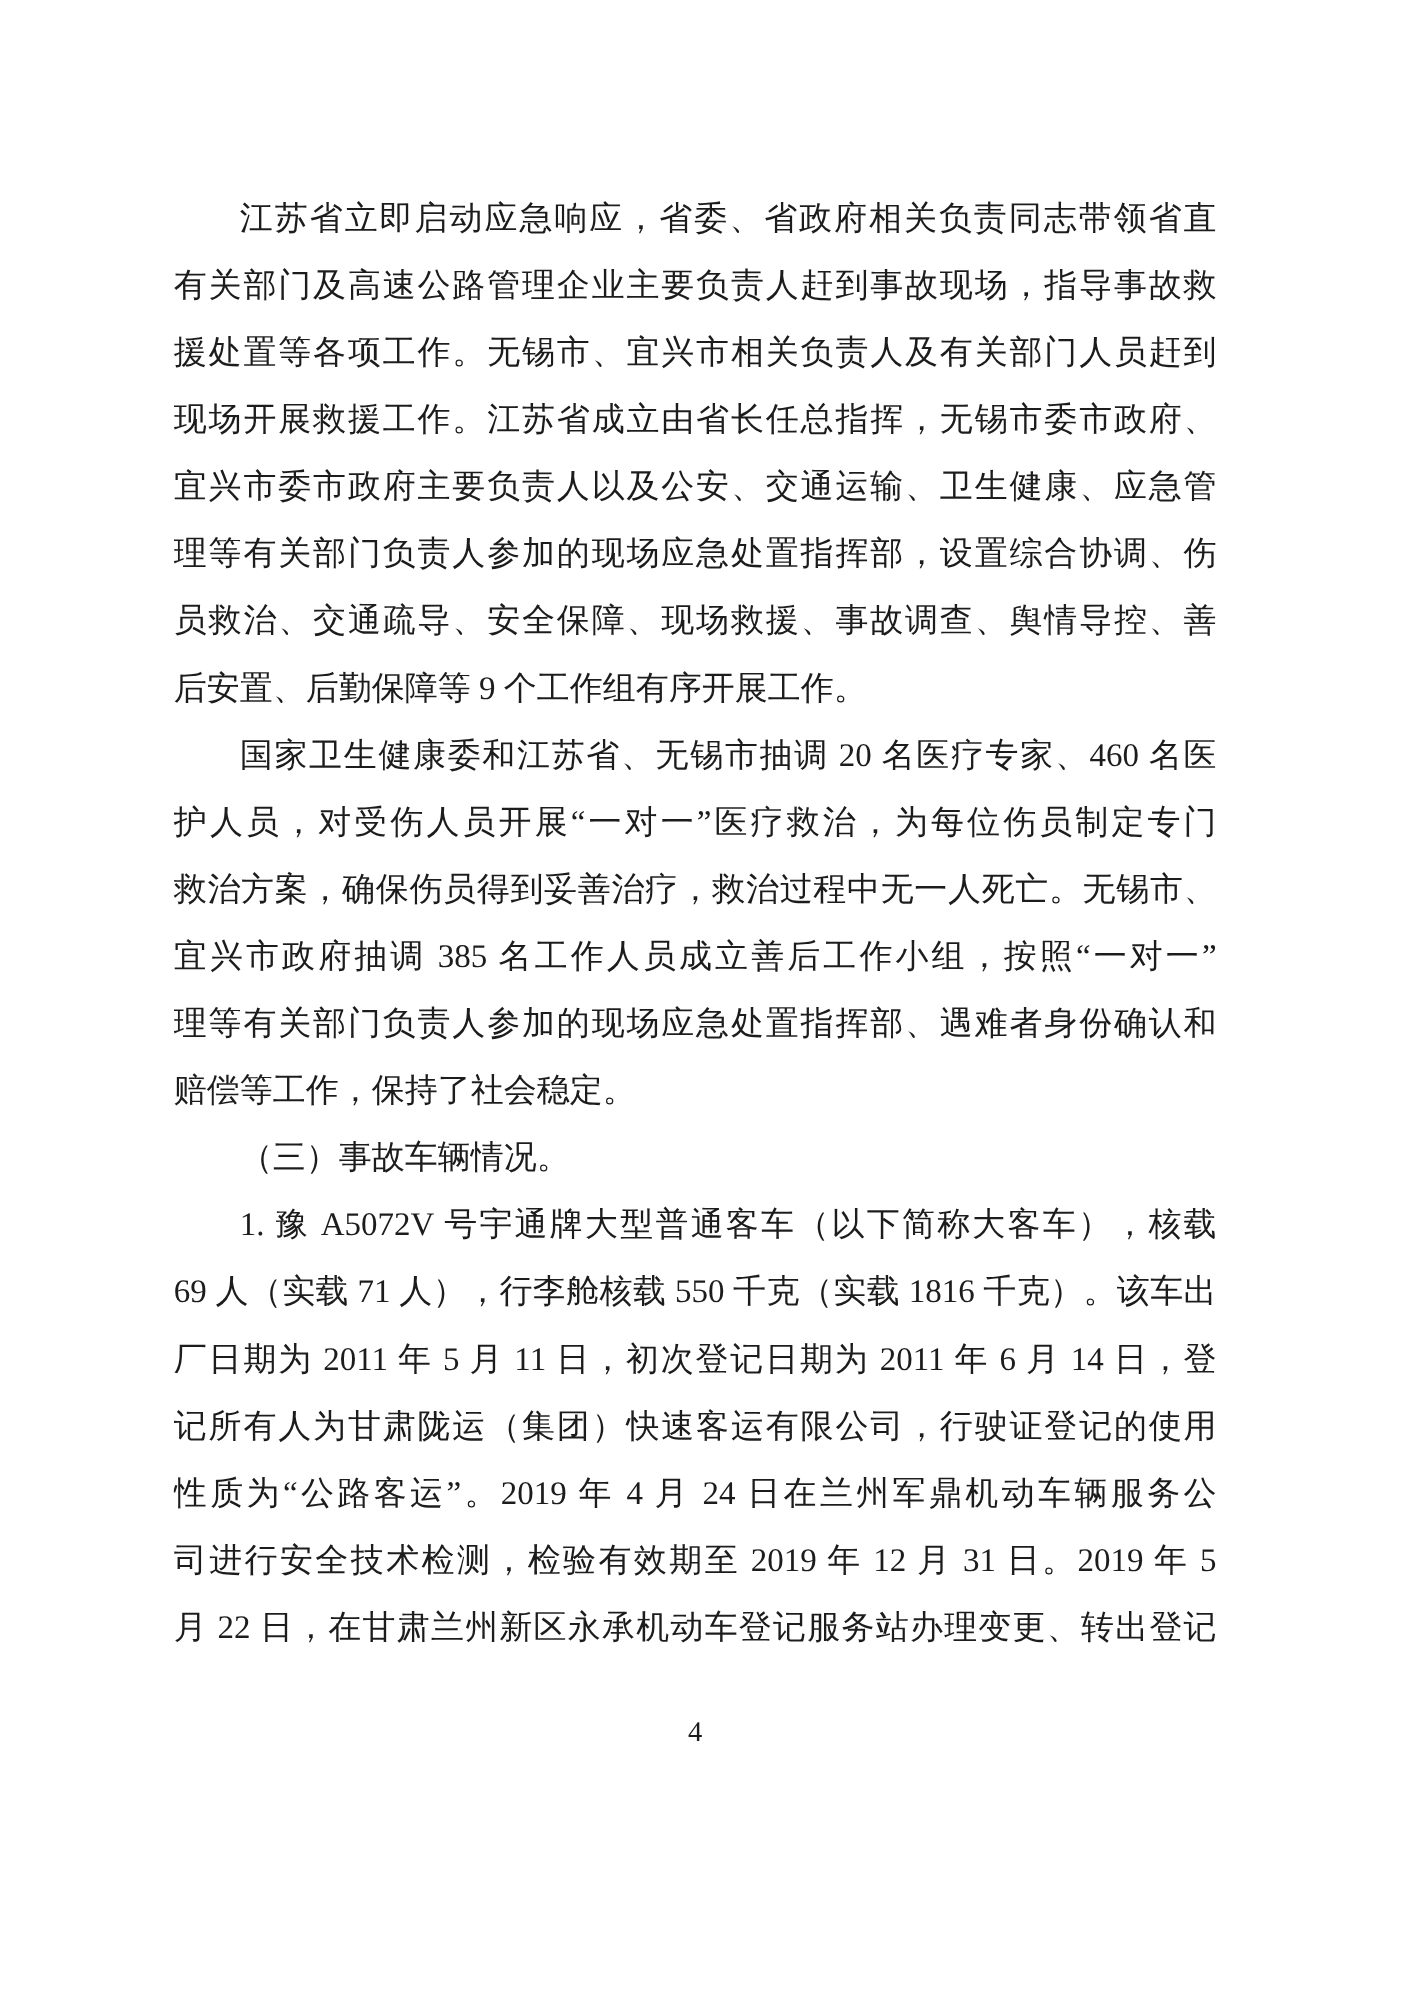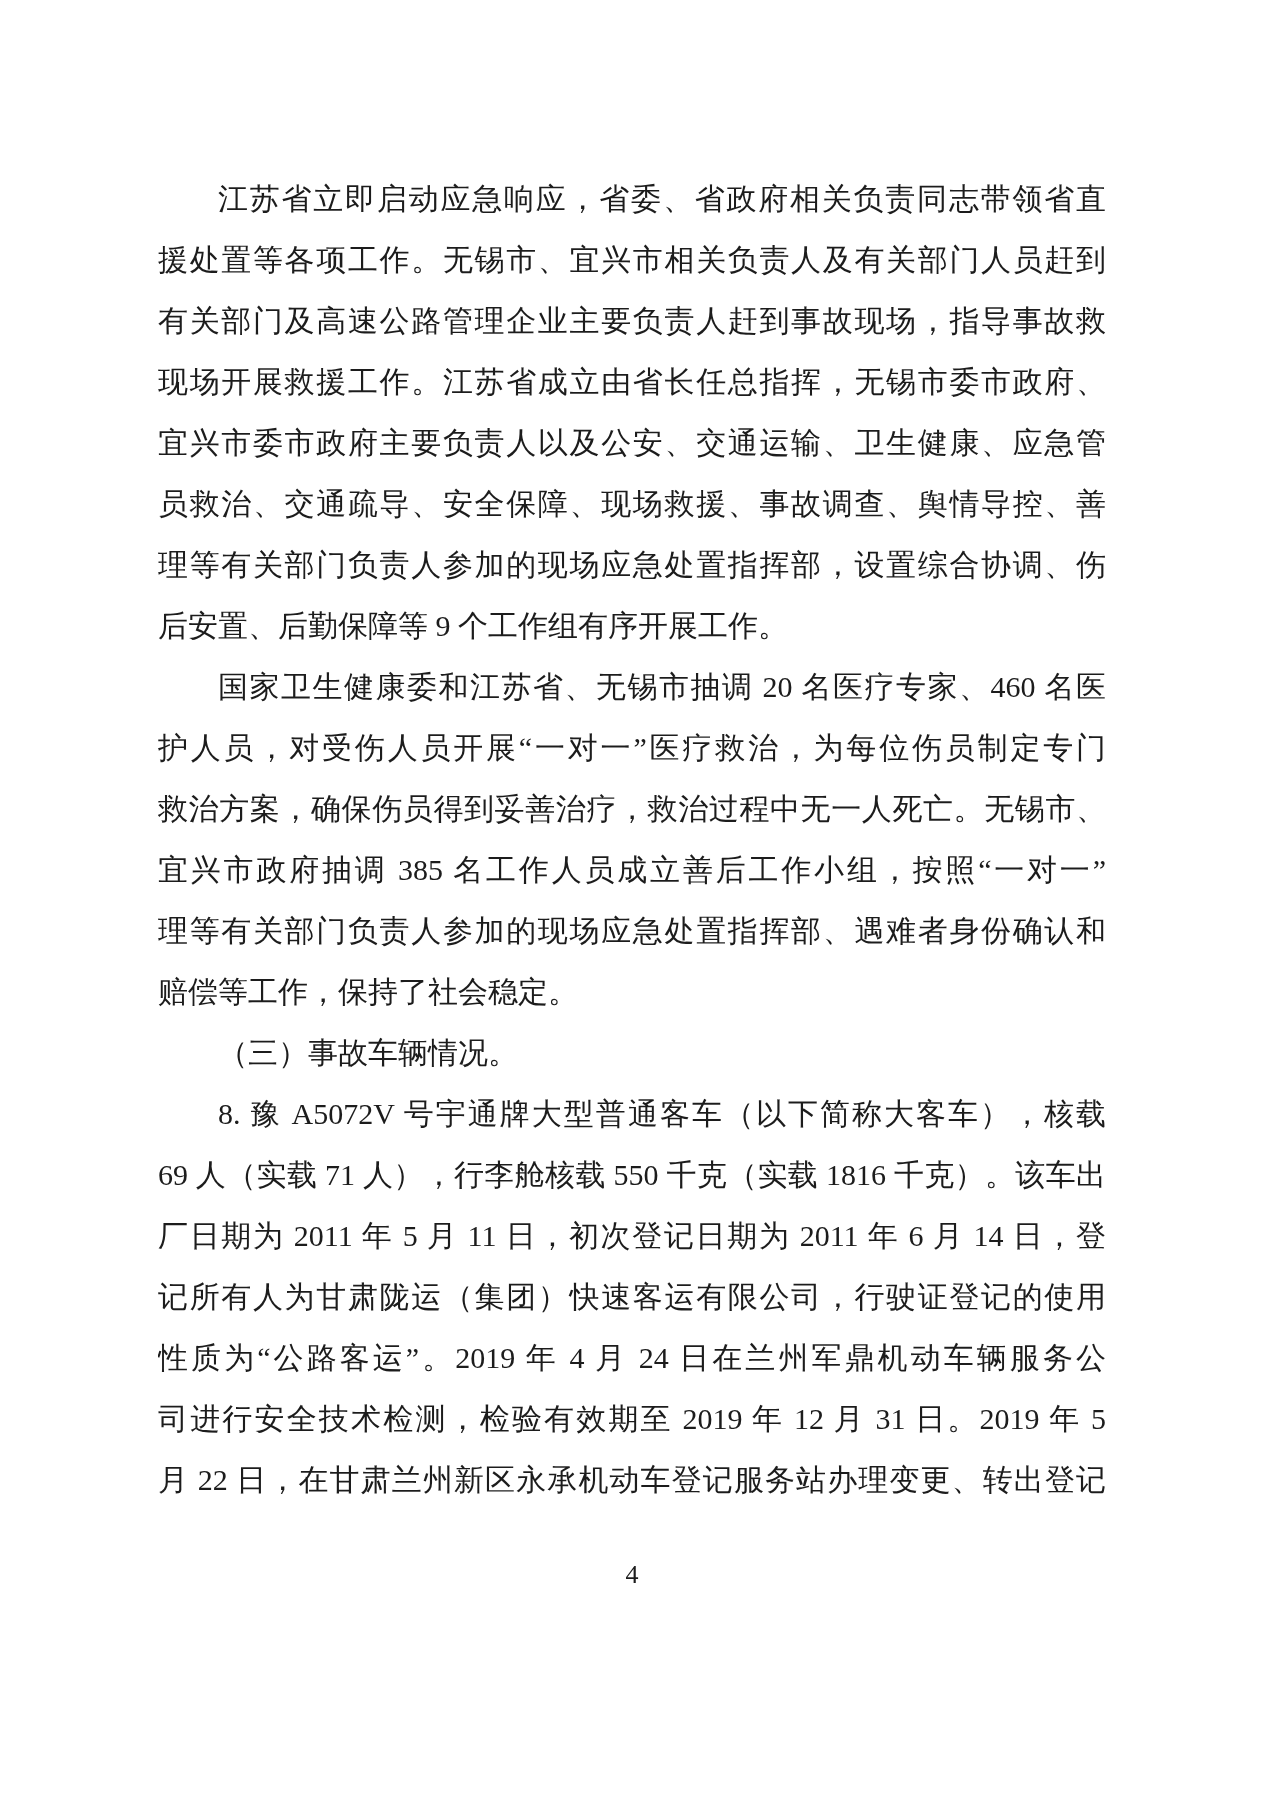--- a/index.html
+++ b/index.html
@@ -53,41 +53,41 @@
     color: #1c1c1c;
   }
 </style>
 </head>
 <body>
 
 <div class="page">
   <div class="content">
       <div class="block paragraph">
         <div class="line indent justify">江苏省立即启动应急响应，省委、省政府相关负责同志带领省直</div>
+        <div class="line justify">有关部门及高速公路管理企业主要负责人赶到事故现场，指导事故救</div>
         <div class="line justify">援处置等各项工作。无锡市、宜兴市相关负责人及有关部门人员赶到</div>
-        <div class="line justify">有关部门及高速公路管理企业主要负责人赶到事故现场，指导事故救</div>
         <div class="line justify">现场开展救援工作。江苏省成立由省长任总指挥，无锡市委市政府、</div>
         <div class="line justify">宜兴市委市政府主要负责人以及公安、交通运输、卫生健康、应急管</div>
+        <div class="line justify">理等有关部门负责人参加的现场应急处置指挥部，设置综合协调、伤</div>
         <div class="line justify">员救治、交通疏导、安全保障、现场救援、事故调查、舆情导控、善</div>
-        <div class="line justify">理等有关部门负责人参加的现场应急处置指挥部，设置综合协调、伤</div>
         <div class="line">后安置、后勤保障等 9 个工作组有序开展工作。</div>
       </div>
       <div class="block paragraph">
         <div class="line indent justify">国家卫生健康委和江苏省、无锡市抽调 20 名医疗专家、460 名医</div>
         <div class="line justify">护人员，对受伤人员开展“一对一”医疗救治，为每位伤员制定专门</div>
         <div class="line justify">救治方案，确保伤员得到妥善治疗，救治过程中无一人死亡。无锡市、</div>
         <div class="line justify">宜兴市政府抽调 385 名工作人员成立善后工作小组，按照“一对一”</div>
         <div class="line justify">理等有关部门负责人参加的现场应急处置指挥部、遇难者身份确认和</div>
         <div class="line">赔偿等工作，保持了社会稳定。</div>
       </div>
       <div class="block heading">
         <div class="line indent">（三）事故车辆情况。</div>
       </div>
       <div class="block paragraph">
-        <div class="line indent justify">8. 豫 A5072V 号宇通牌大型普通客车（以下简称大客车），核载</div>
+        <div class="line indent justify">1. 豫 A5072V 号宇通牌大型普通客车（以下简称大客车），核载</div>
         <div class="line justify">69 人（实载 71 人），行李舱核载 550 千克（实载 1816 千克）。该车出</div>
         <div class="line justify">厂日期为 2011 年 5 月 11 日，初次登记日期为 2011 年 6 月 14 日，登</div>
         <div class="line justify">记所有人为甘肃陇运（集团）快速客运有限公司，行驶证登记的使用</div>
         <div class="line justify">性质为“公路客运”。2019 年 4 月 24 日在兰州军鼎机动车辆服务公</div>
         <div class="line justify">司进行安全技术检测，检验有效期至 2019 年 12 月 31 日。2019 年 5</div>
         <div class="line justify">月 22 日，在甘肃兰州新区永承机动车登记服务站办理变更、转出登记</div>
       </div>
     </div>
   <div class="page-number">4</div>
 </div>

